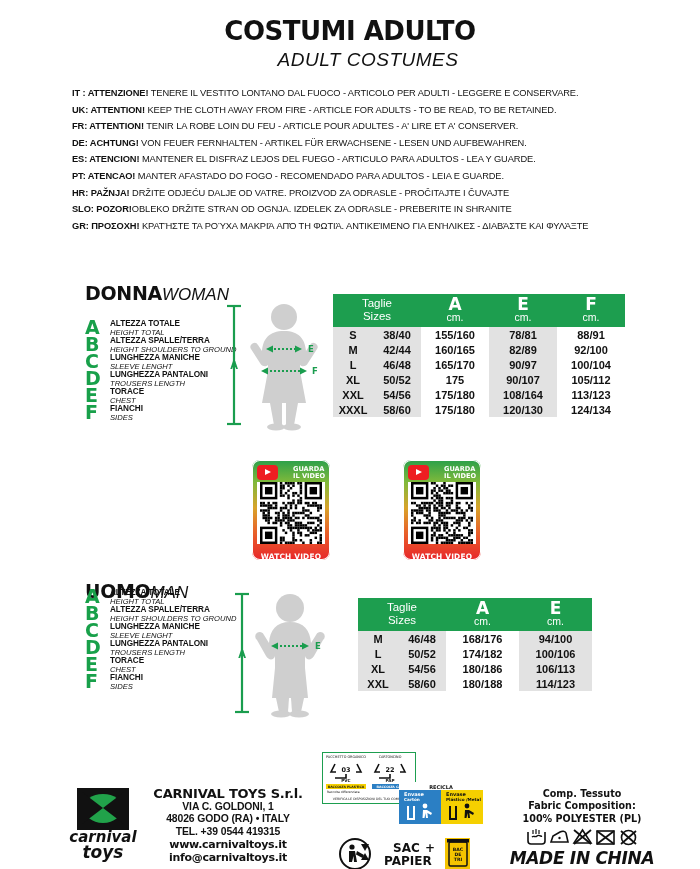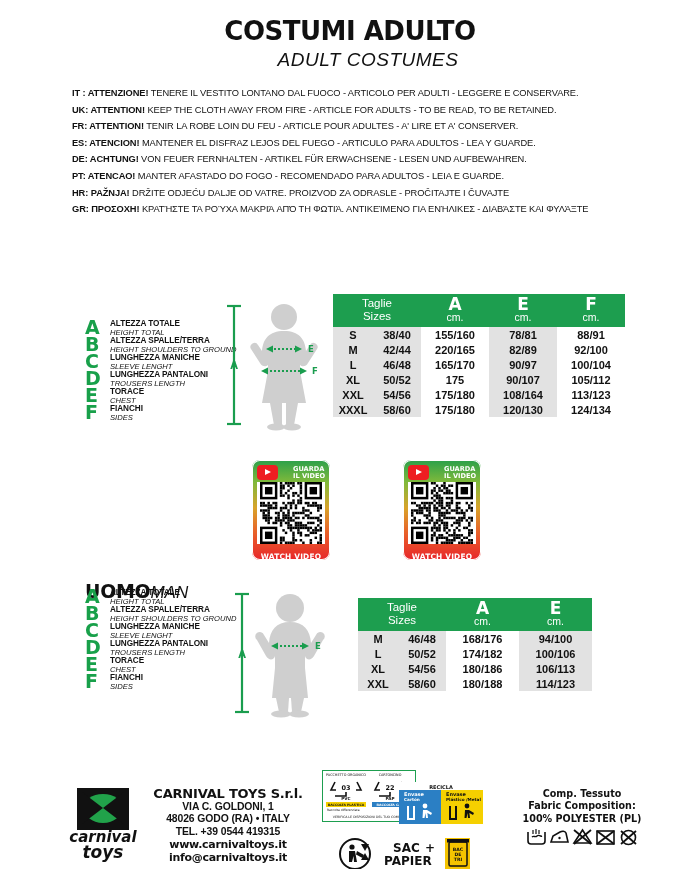--- a/index.html
+++ b/index.html
@@ -145,43 +145,47 @@
   .fabric .f-l2 { font-size:9.6px; font-weight:bold; line-height:12px; font-family:"DejaVu Sans", sans-serif;}
   .fabric .f-l3 { font-size:9.6px; font-weight:bold; line-height:13px; font-family:"DejaVu Sans", sans-serif;}
   .care-row { display:flex; justify-content:center; gap:2px; margin-top:3px; }
 
   .made-in {
     position:absolute; left:492px; top:832px; width:180px; text-align:center;
     font-size:17px; font-weight:bold; font-style:italic; letter-spacing:-0.3px;
     font-family:"DejaVu Sans", sans-serif;
   }
 
-  .recycle-block { position:absolute; left:302px; top:754px;padding-left:20px; }
+  .recycle-block { position:absolute; left:302px; top:736px;padding-left:20px; }
   .rec-es { position:absolute; left:399px; top:766px; }
   .sac-block { position:absolute; left:337px; top:818px; }
 </style>
 </head>
 <body>
 
 <div class="page">
 
   <div class="title-main">COSTUMI ADULTO</div>
   <div class="title-sub">ADULT COSTUMES</div>
 
   <div class="warnings" id="warnings">
       <div class="warn-line"><b>IT : </b><b>ATTENZIONE!</b><span> TENERE IL VESTITO LONTANO DAL FUOCO - ARTICOLO PER ADULTI - LEGGERE E CONSERVARE.</span></div>
       <div class="warn-line"><b>UK: </b><b>ATTENTION!</b><span> KEEP THE CLOTH AWAY FROM FIRE - ARTICLE FOR ADULTS - TO BE READ, TO BE RETAINED.</span></div>
       <div class="warn-line"><b>FR: </b><b>ATTENTION!</b><span> TENIR LA ROBE LOIN DU FEU - ARTICLE POUR ADULTES  - A' LIRE ET A' CONSERVER.</span></div>
+      <div class="warn-line"><b>DE: </b><b>ACHTUNG!</b><span> VON FEUER FERNHALTEN - ARTIKEL FÜR ERWACHSENE  - LESEN UND AUFBEWAHREN.</span></div>
       <div class="warn-line"><b>ES: </b><b>ATENCION!</b><span> MANTENER EL DISFRAZ LEJOS DEL FUEGO -  ARTICULO PARA ADULTOS - LEA Y GUARDE.</span></div>
-      <div class="warn-line"><b>DE: </b><b>ACHTUNG!</b><span> VON FEUER FERNHALTEN - ARTIKEL FÜR ERWACHSENE  - LESEN UND AUFBEWAHREN.</span></div>
       <div class="warn-line"><b>PT: </b><b>ATENCAO!</b><span> MANTER AFASTADO DO FOGO - RECOMENDADO PARA ADULTOS - LEIA E GUARDE.</span></div>
       <div class="warn-line"><b>HR: </b><b>PAŽNJA!</b><span> DRŽITE ODJEĆU DALJE OD VATRE. PROIZVOD ZA ODRASLE - PROČITAJTE I ČUVAJTE</span></div>
+      <div class="warn-line"><b>SLO: </b><b>POZOR!</b><span>OBLEKO DRŽITE STRAN OD OGNJA. IZDELEK ZA ODRASLE - PREBERITE IN SHRANITE</span></div>
       <div class="warn-line"><b>GR: </b><b>ΠΡΟΣΟΧΗ!</b><span> ΚΡΑΤΉΣΤΕ ΤΑ ΡΟΎΧΑ ΜΑΚΡΙΆ ΑΠΌ ΤΗ ΦΩΤΙΆ. ΑΝΤΙΚΕΊΜΕΝΟ ΓΙΑ ΕΝΉΛΙΚΕΣ - ΔΙΑΒΆΣΤΕ ΚΑΙ ΦΥΛΆΞΤΕ</span></div>
     </div>
 
+  <div class="sec-head" style="left:85px; top:266px;">
+    <span class="bold">DONNA</span><span class="ital">WOMAN</span>
+  </div>
 
   <div class="legend" style="left:85px; top:303px;" id="legend-donna">
       <div class="legend-row">
         <div class="legend-letter">A</div>
         <div class="legend-text">
           <span class="legend-it">ALTEZZA TOTALE</span>
           <span class="legend-en">HEIGHT TOTAL</span>
         </div>
       </div>
       <div class="legend-row">
@@ -283,21 +287,21 @@
         <tr>
           <td class="cell-sz col-shade">S</td>
           <td class="cell-num col-shade">38/40</td>
           <td class="col-plain">155/160</td>
           <td class="col-shade">78/81</td>
           <td class="col-plain">88/91</td>
         </tr>
         <tr>
           <td class="cell-sz col-shade">M</td>
           <td class="cell-num col-shade">42/44</td>
-          <td class="col-plain">220/165</td>
+          <td class="col-plain">160/165</td>
           <td class="col-shade">82/89</td>
           <td class="col-plain">92/100</td>
         </tr>
         <tr>
           <td class="cell-sz col-shade">L</td>
           <td class="cell-num col-shade">46/48</td>
           <td class="col-plain">165/170</td>
           <td class="col-shade">90/97</td>
           <td class="col-plain">100/104</td>
         </tr>
@@ -1072,14 +1076,15 @@
         <line x1="19" y1="3" x2="2" y2="16" stroke="#111" stroke-width="1.8"></line>
       </svg>
       <svg width="21" height="18" viewBox="0 0 21 18">
         <circle cx="10.5" cy="9.5" r="7" fill="none" stroke="#111" stroke-width="1.6"></circle>
         <line x1="3" y1="3" x2="18" y2="16" stroke="#111" stroke-width="1.8"></line>
         <line x1="18" y1="3" x2="3" y2="16" stroke="#111" stroke-width="1.8"></line>
       </svg>
     </div>
   </div>
 
+  <div class="made-in">MADE IN CHINA</div>
 
 </div>
 
 </body></html>

